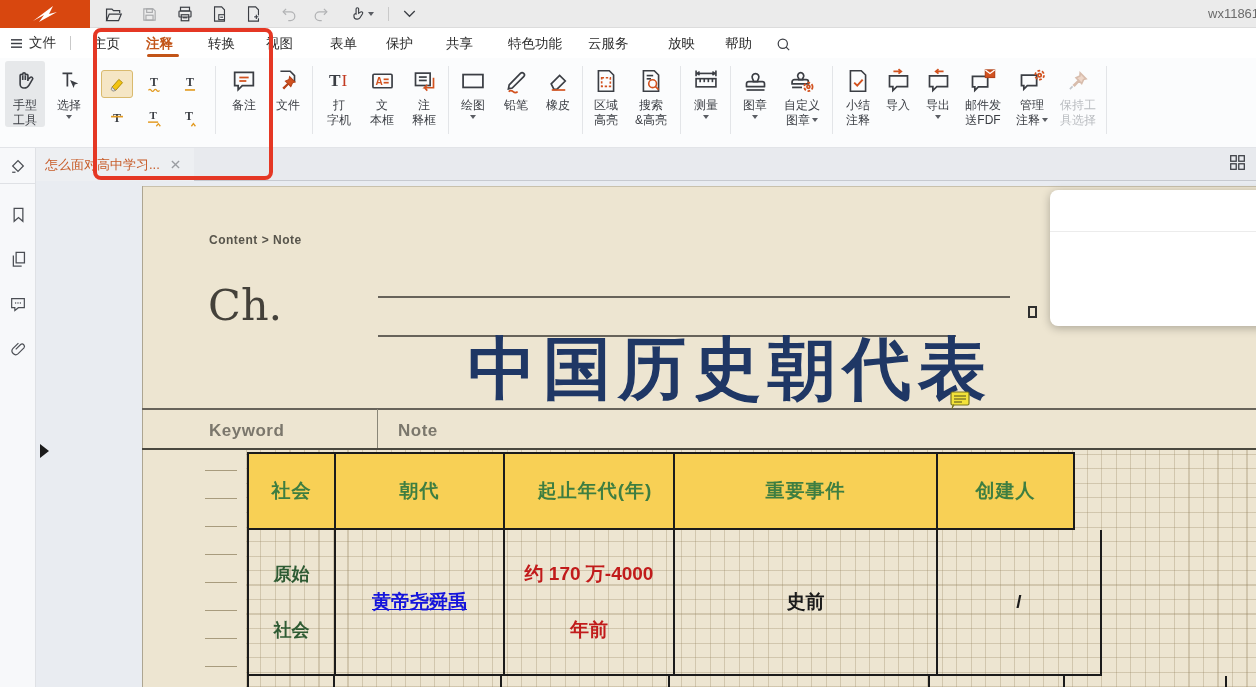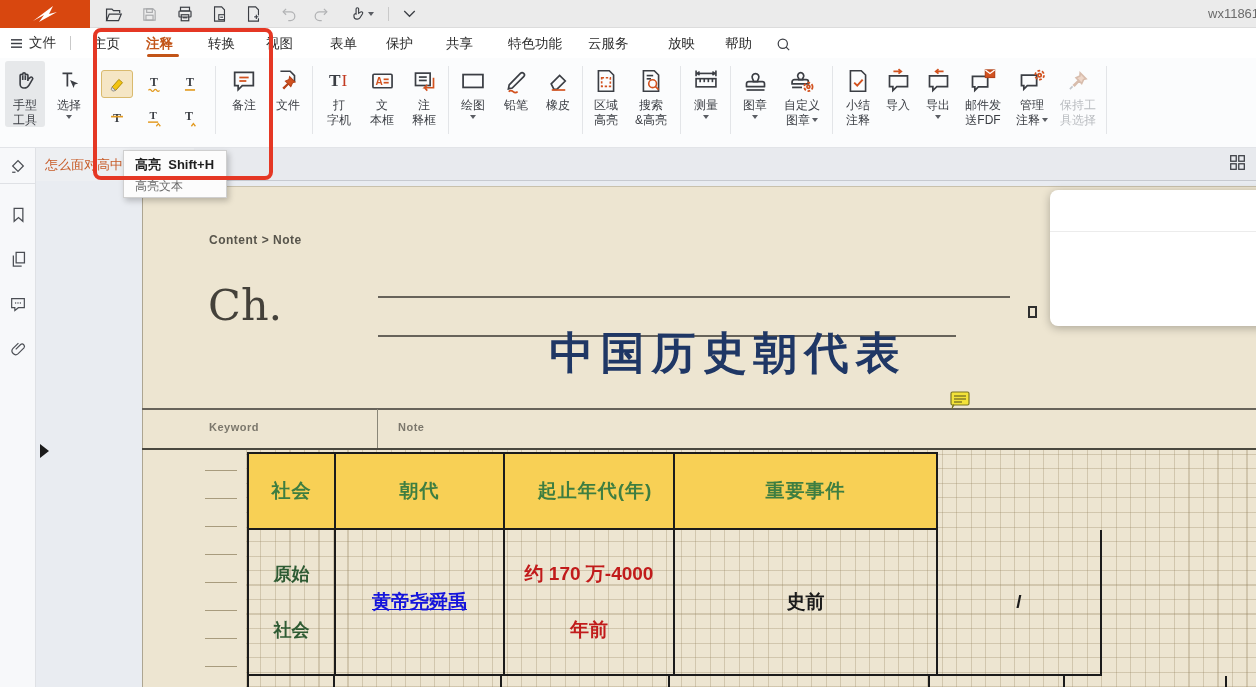--- a/index.html
+++ b/index.html
@@ -45,22 +45,22 @@
 
   
   .page{position:absolute;left:142px;top:186px;width:1114px;height:501px;background:#EDE5D1;border-left:1px solid #ADA591;box-shadow:inset 0 1px 0 #C9C1AC;}
   .pline{position:absolute;background:#67635A;}
   .gridpaper{position:absolute;left:246px;top:450px;width:1010px;height:237px;
     background-image:repeating-linear-gradient(0deg,rgba(146,128,92,.30) 0 1px,transparent 1px 14.5px),
                      repeating-linear-gradient(90deg,rgba(146,128,92,.30) 0 1px,transparent 1px 14.5px);}
   .mtick{position:absolute;left:205px;width:32px;height:1px;background:#A89B7D;}
   .breadcrumb{position:absolute;left:209px;top:233px;font-size:12px;font-weight:bold;color:#57544B;letter-spacing:.5px;}
   .chapter{position:absolute;left:208px;top:280px;font-size:43px;color:#44413A;font-family:"DejaVu Serif",serif;}
-  .bigtitle{position:absolute;left:468px;top:324px;width:520px;text-align:center;font-size:44px;font-weight:bold;letter-spacing:7px;color:#1F3765;font-family:"DejaVu Serif",serif;white-space:nowrap;}
-  .klabel{position:absolute;top:421px;font-size:11px;font-weight:bold;color:#7B776C;letter-spacing:.5px;}
+  .bigtitle{position:absolute;left:468px;top:324px;width:520px;text-align:center;font-size:68px;font-weight:bold;letter-spacing:7px;color:#1F3765;font-family:"DejaVu Serif",serif;white-space:nowrap;}
+  .klabel{position:absolute;top:421px;font-size:17px;font-weight:bold;color:#7B776C;letter-spacing:.5px;}
 
   
   .dtable{position:absolute;left:247px;top:452px;width:980px;}
   .trow{display:flex;}
   .tcell{border-right:2px solid #1B1B1B;border-bottom:2px solid #1B1B1B;display:flex;flex-direction:column;align-items:center;justify-content:center;}
   .trow .tcell:first-child{border-left:2px solid #1B1B1B;}
   .thead .tcell{background:#F8D055;border-top:2px solid #1B1B1B;height:78px;color:#3E7E41;font-weight:bold;font-size:19px;letter-spacing:1px;}
   .tbody .tcell{height:146px;justify-content:space-around;padding:16px 0;}
   .tstub .tcell{height:11px;border-bottom:none;}
   .c0{width:89px;}.c1{width:169px;}.c2{width:170px;padding-left:12px;}.c3{width:263px;}.c4{width:137px;}.c5{width:164px;}
@@ -584,20 +584,21 @@
   </div>
 
   <div class="gridpaper"></div>
 
   <div class="dtable">
     <div class="trow thead">
       <div class="tcell c0">社会</div>
       <div class="tcell c1">朝代</div>
       <div class="tcell c2">起止年代(年)</div>
       <div class="tcell c3">重要事件</div>
+      <div class="tcell c4">创建人</div>
     </div>
     <div class="trow tbody">
       <div class="tcell c0">
         <span class="green">原始</span>
         <span class="green">社会</span>
       </div>
       <div class="tcell c1">
         <span class="bluelink">黄帝尧舜禹</span>
       </div>
       <div class="tcell c2">
@@ -629,20 +630,16 @@
   <div class="nlink" style="left:1062px;top:203px">清除</div>
   <div class="nlink" style="left:1098px;top:203px">不再提示</div>
   <div class="tri-l"></div>
   <div class="npager">1/1</div>
   <div class="tri-r"></div>
   <div class="neditlink">点击编辑文档</div>
   <div class="ndesc">支持编辑PDF文档文本、图片、表单</div>
   <div class="ncheck"></div>
   <div class="nchecklab">不再显示</div>
 
-  <div class="tooltip">
-    <div class="tt1"><span>高亮</span>&nbsp;&nbsp;<span>Shift+H</span></div>
-    <div class="tt2">高亮文本</div>
-  </div>
 
   <div class="redrect"></div>
 
 </div>
 
 </body></html>

